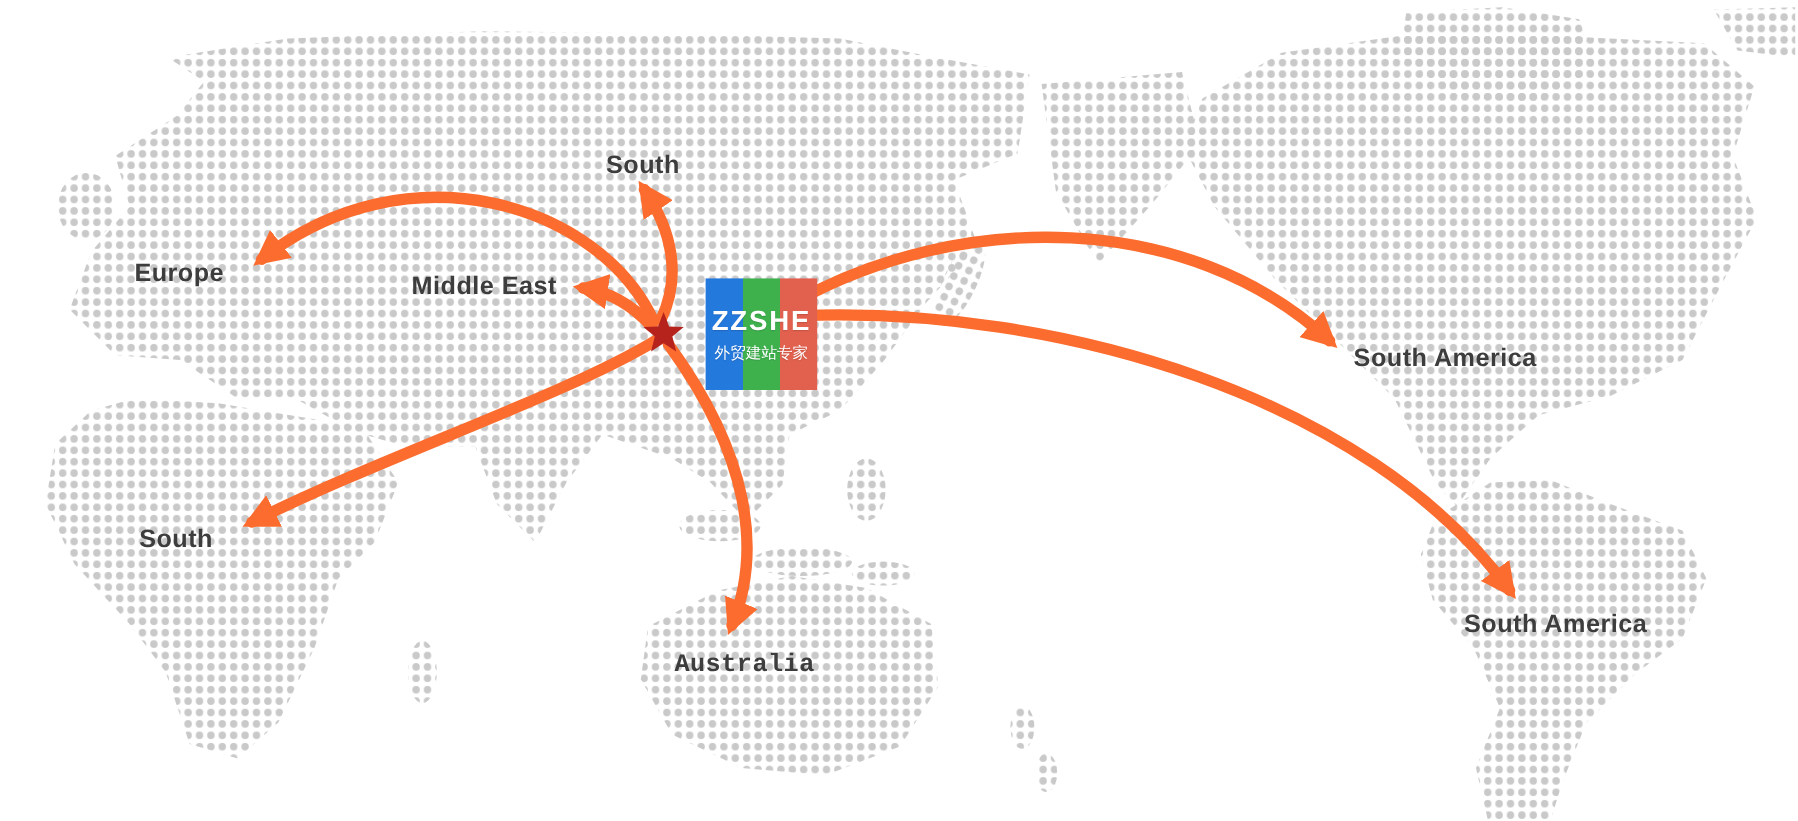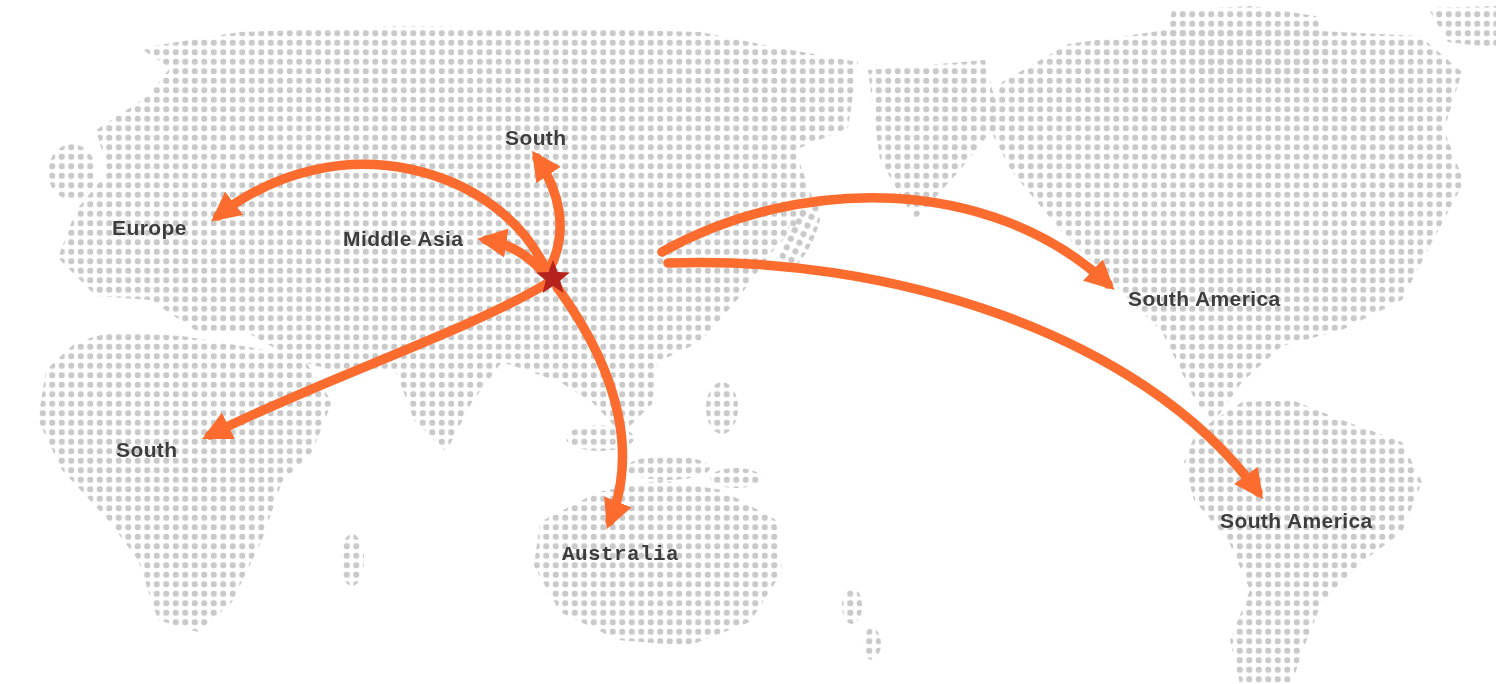--- a/index.html
+++ b/index.html
@@ -108,22 +108,26 @@
       <path class="route" marker-end="url(#ah)" d="M543,272 C525,252 506,243 486,240"></path>
       <path class="route" marker-end="url(#ah)" d="M546,284 C470,330 320,380 210,435"></path>
       <path class="route" marker-end="url(#ah)" d="M557,287 C625,380 635,460 610,521"></path>
       <path class="route" marker-end="url(#ah)" d="M662,252 C800,175 990,175 1108,284"></path>
       <path class="route" marker-end="url(#ah)" d="M668,263 C880,255 1140,330 1258,492"></path>
     </g>
 
     <polygon class="origin-star" points="553,260 557.6,272 569.8,272.6 560.3,280.5 563.5,293 553,286 542.5,293 545.7,280.5 536.2,272.6 548.4,272"></polygon>
   </svg>
 
+  <div class="brand-badge">
+    <div class="brand-title">ZZSHE</div>
+    <div class="brand-subtitle">外贸建站专家</div>
+  </div>
 
   <div class="map-label" style="left:505px; top:126px;">South</div>
   <div class="map-label" style="left:112px; top:216px;">Europe</div>
-  <div class="map-label" style="left:343px; top:227px;">Middle Asia</div>
+  <div class="map-label" style="left:343px; top:227px;">Middle East</div>
   <div class="map-label" style="left:116px; top:438px;">South</div>
   <div class="map-label" style="left:562px; top:543px;font-family:Liberation Mono, monospace;">Australia</div>
   <div class="map-label" style="left:1128px; top:287px;">South America</div>
   <div class="map-label" style="left:1220px; top:509px;">South America</div>
 
 </div>
 
 </body></html>

